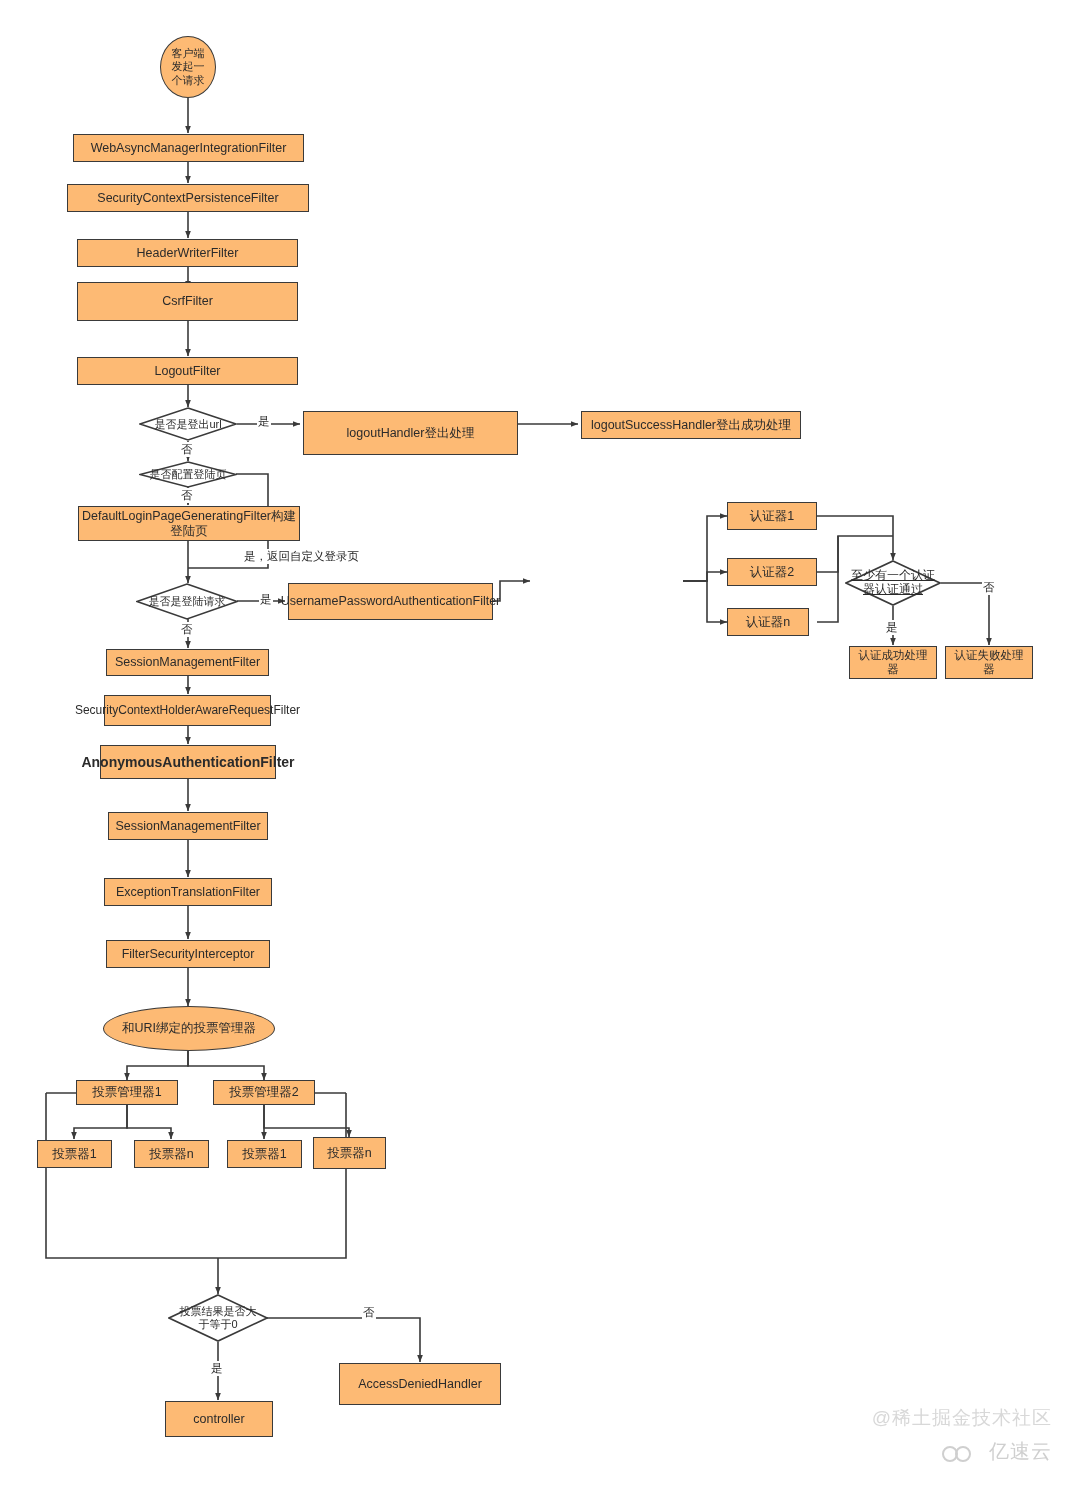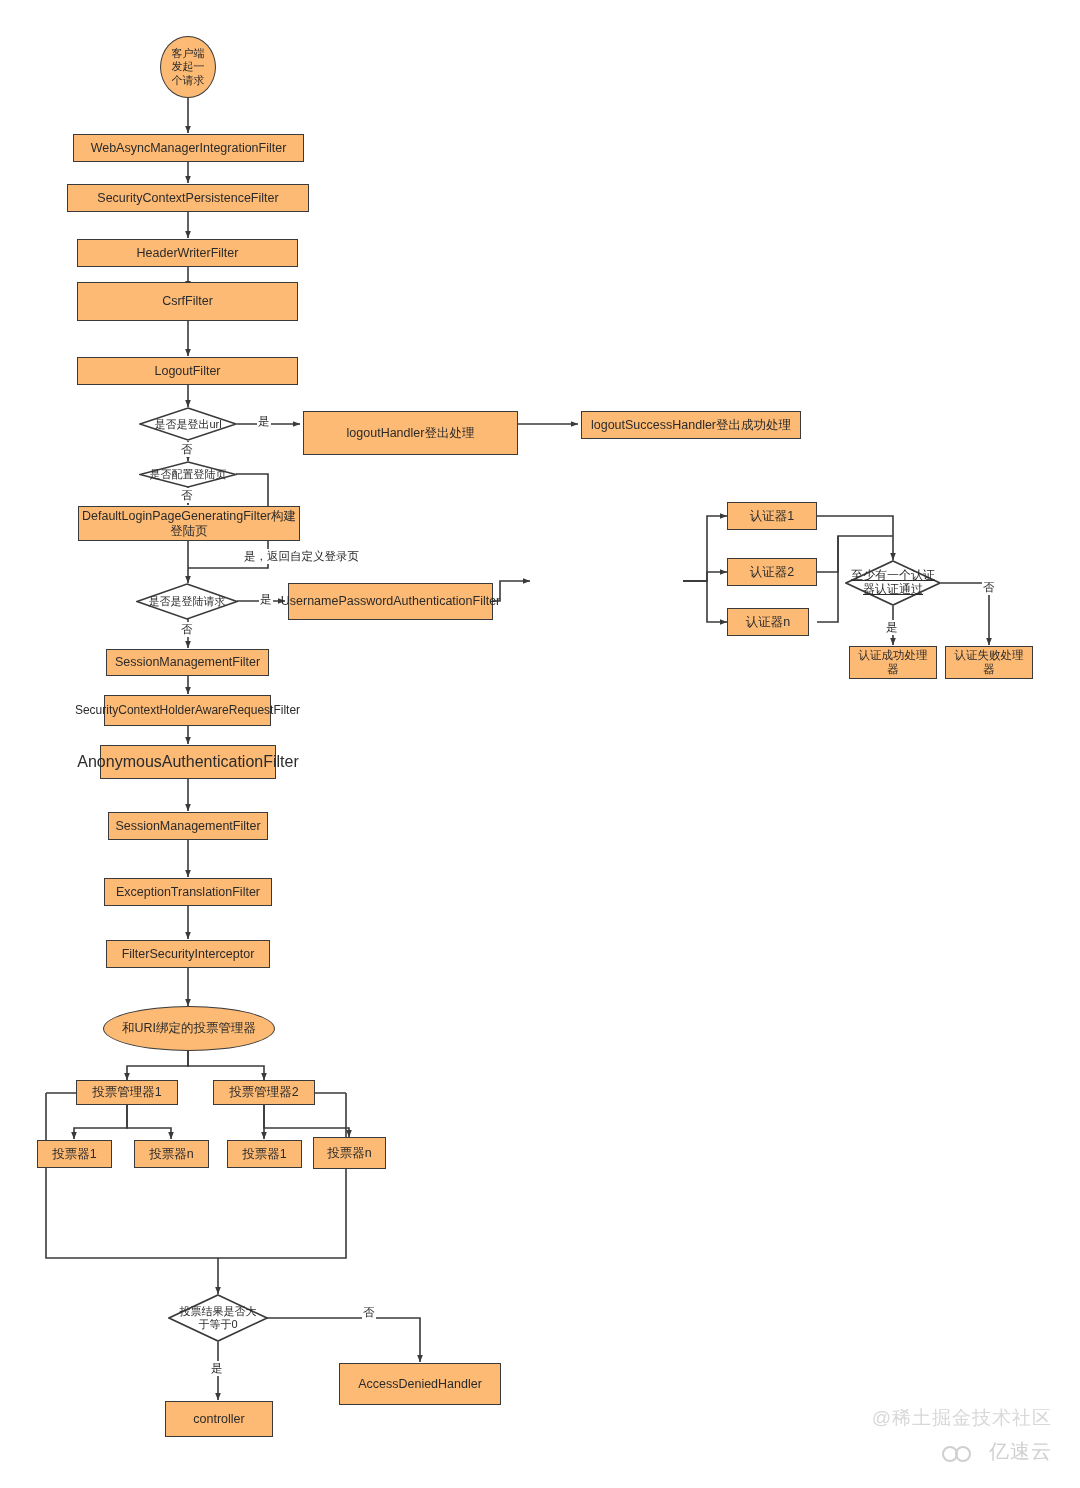--- a/index.html
+++ b/index.html
@@ -292,21 +292,21 @@
 器</span>
   </div>
 
   <div class="node box" style="left:106px;top:649px;width:163px;height:27px;">
     <span>SessionManagementFilter</span>
   </div>
   <div class="node box" style="left:104px;top:695px;width:167px;height:31px;">
     <span style="font-size:12px;">SecurityContextHolderAwareRequestFilter</span>
   </div>
   <div class="node box" style="left:100px;top:745px;width:176px;height:34px;">
-    <span style="font-size:16px;">AnonymousAuthenticationFilter</span>
+    <span style="font-size:14px;font-weight:bold;">AnonymousAuthenticationFilter</span>
   </div>
   <div class="node box" style="left:108px;top:812px;width:160px;height:28px;">
     <span>SessionManagementFilter</span>
   </div>
   <div class="node box" style="left:104px;top:878px;width:168px;height:28px;">
     <span>ExceptionTranslationFilter</span>
   </div>
   <div class="node box" style="left:106px;top:940px;width:164px;height:28px;">
     <span>FilterSecurityInterceptor</span>
   </div>

